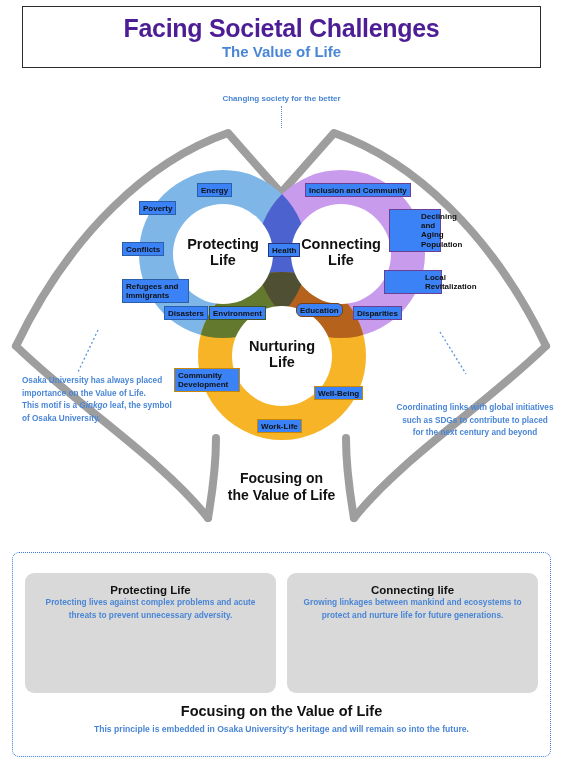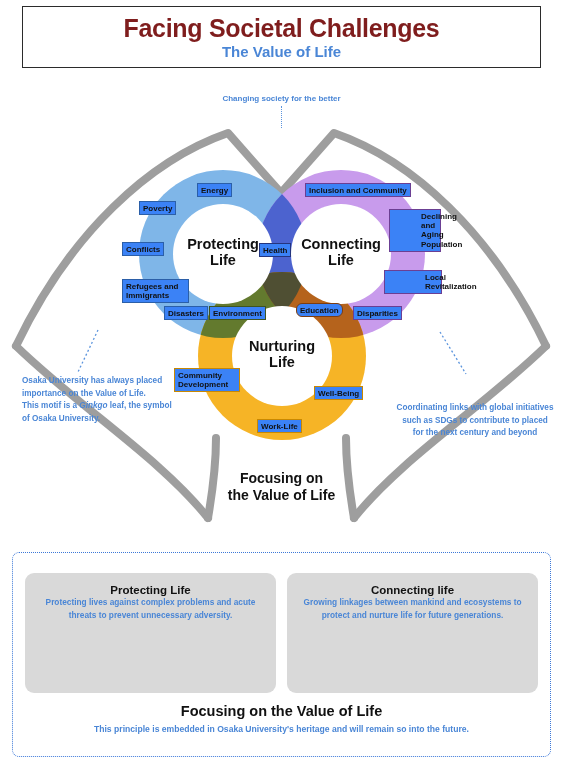--- a/index.html
+++ b/index.html
@@ -12,21 +12,21 @@
   .page{position:absolute;inset:0;}
 
   
   .title-box{
     position:absolute;left:22px;top:6px;width:519px;height:62px;
     border:1.5px solid #2b2b2b;background:#fff;
     display:flex;flex-direction:column;align-items:center;justify-content:center;
     box-sizing:border-box;
   }
   .title-main{
-    font-size:25px;font-weight:bold;color:#7f1d1d;letter-spacing:-0.3px;
+    font-size:25px;font-weight:bold;color:#4c1d95;letter-spacing:-0.3px;
     line-height:1.05;
   }
   .title-sub{
     font-size:15px;font-weight:bold;color:#4a86d6;margin-top:3px;line-height:1.05;
   }
 
   
   .top-caption{
     position:absolute;left:0;right:0;top:94px;text-align:center;
     font-size:8px;color:#4a86d6;font-weight:600;
@@ -180,21 +180,21 @@
 
   <div class="chip b" style="left:197px;top:183px;">Energy</div>
   <div class="chip b" style="left:139px;top:201px;">Poverty</div>
   <div class="chip b" style="left:122px;top:242px;">Conflicts</div>
   <div class="chip b two" style="left:122px;top:279px;width:67px;">
     <div>Refugees and</div>
     <div>Immigrants</div>
   </div>
   <div class="chip b" style="left:164px;top:306px;">Disasters</div>
 
-  <div class="chip db" style="left:259px;top:243px;">Health</div>
+  <div class="chip db" style="left:268px;top:243px;">Health</div>
 
   <div class="chip p" style="left:305px;top:183px;">Inclusion and Community</div>
   <div class="chip p two" style="left:389px;top:209px;width:52px;padding-left:31px;">
     <div>Declining</div>
     <div>and Aging</div>
     <div>Population</div>
   </div>
   <div class="chip p two" style="left:384px;top:270px;width:58px;padding-left:40px;">
     <div>Local</div>
     <div>Revitalization</div>

